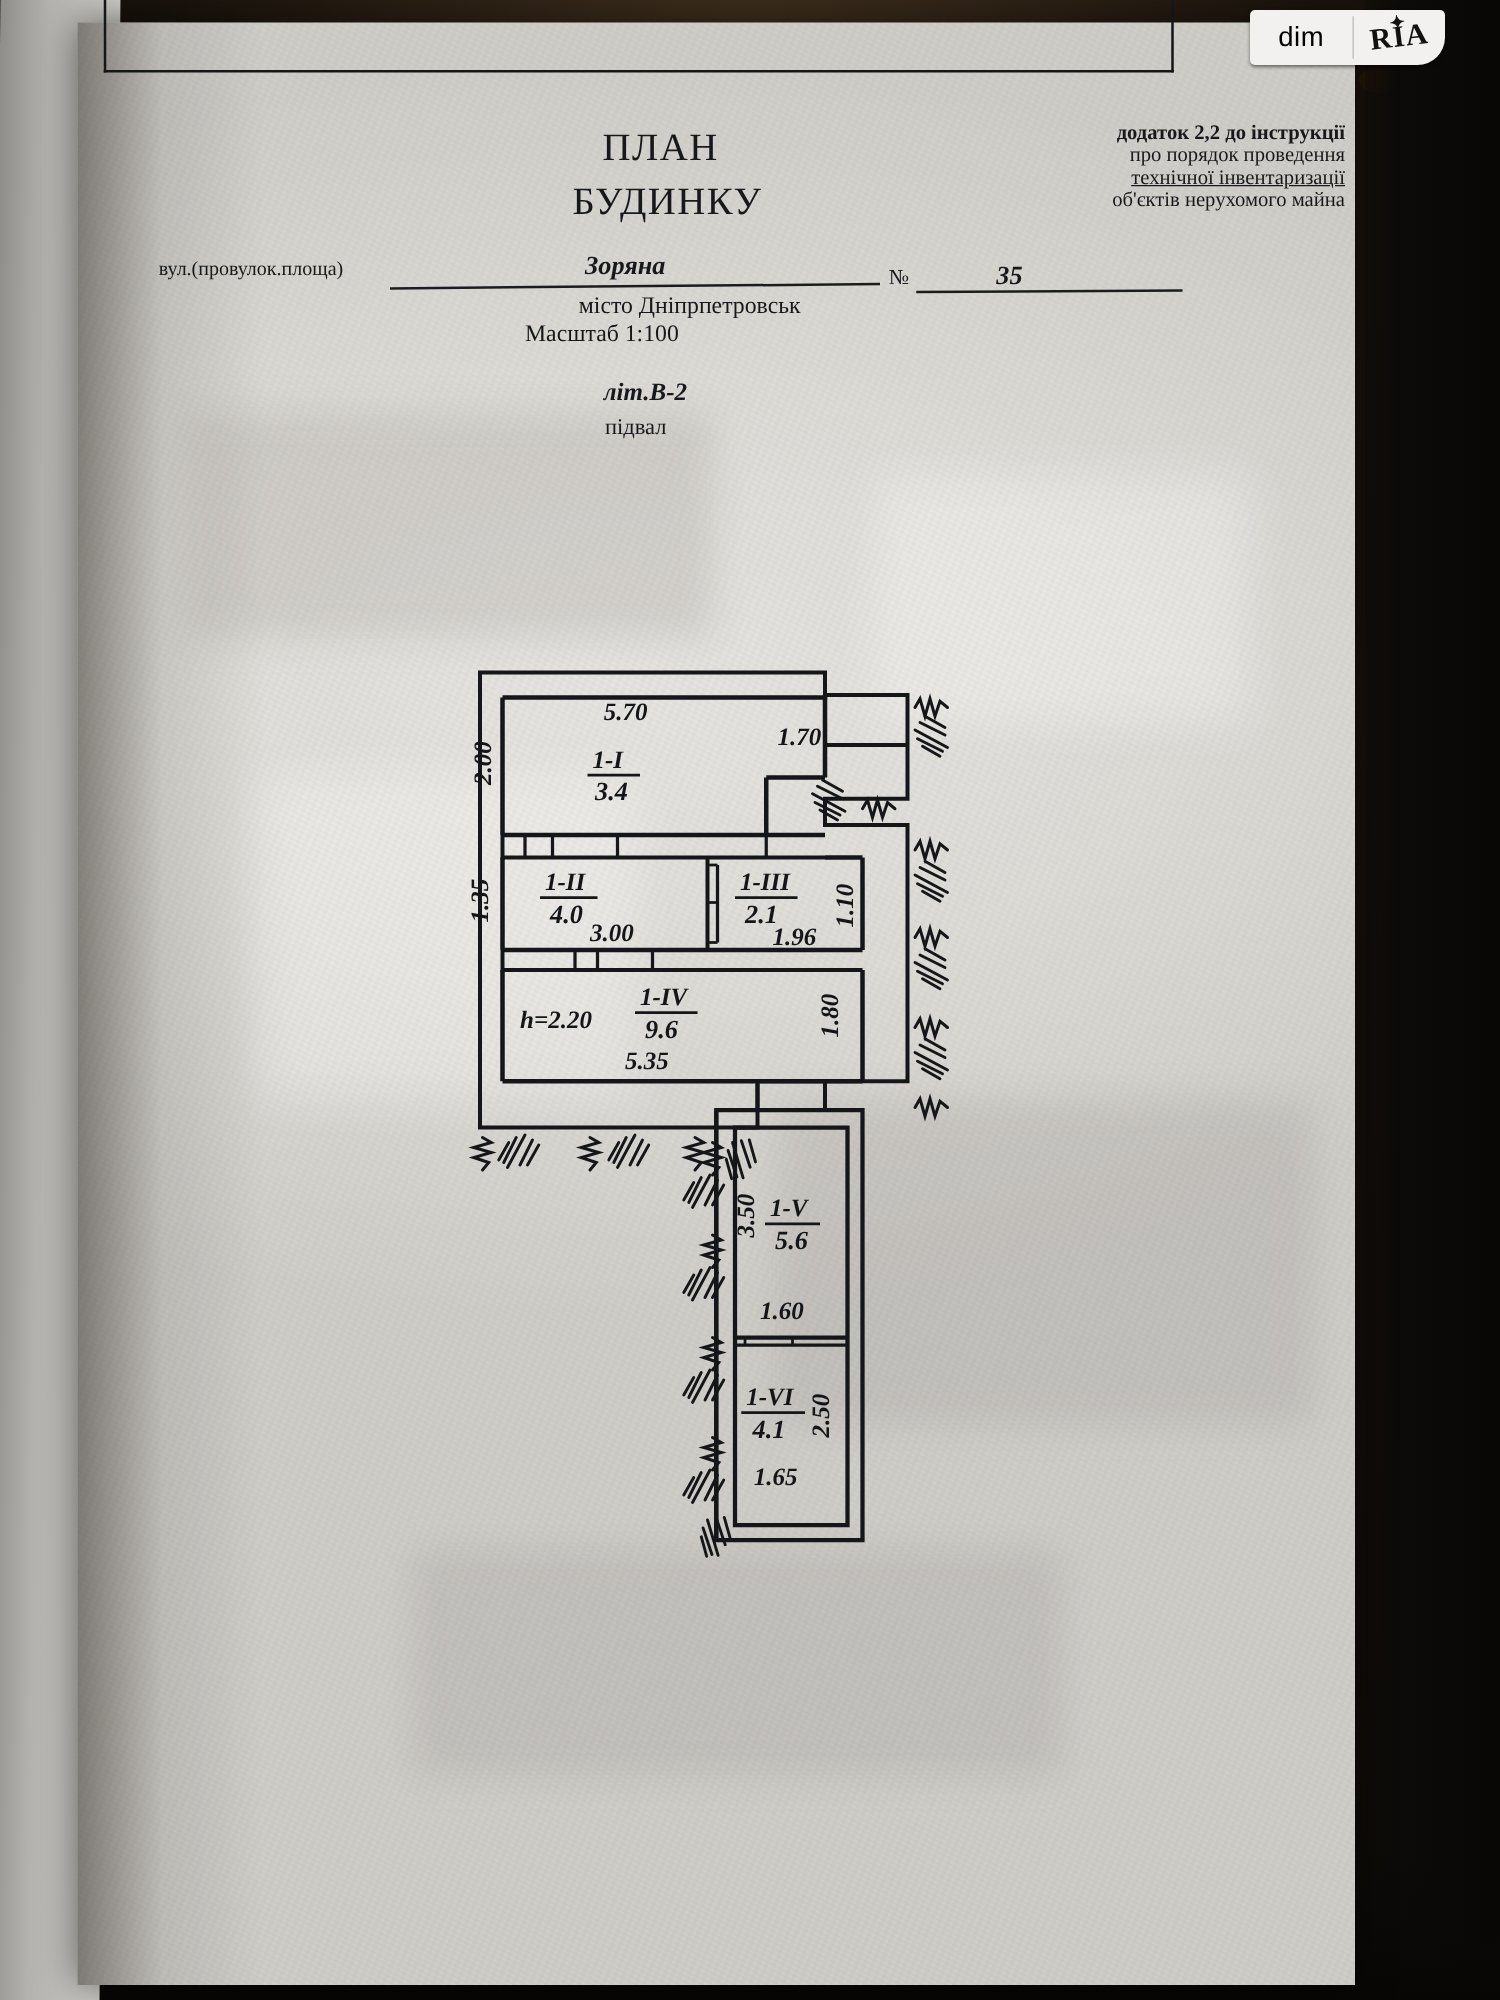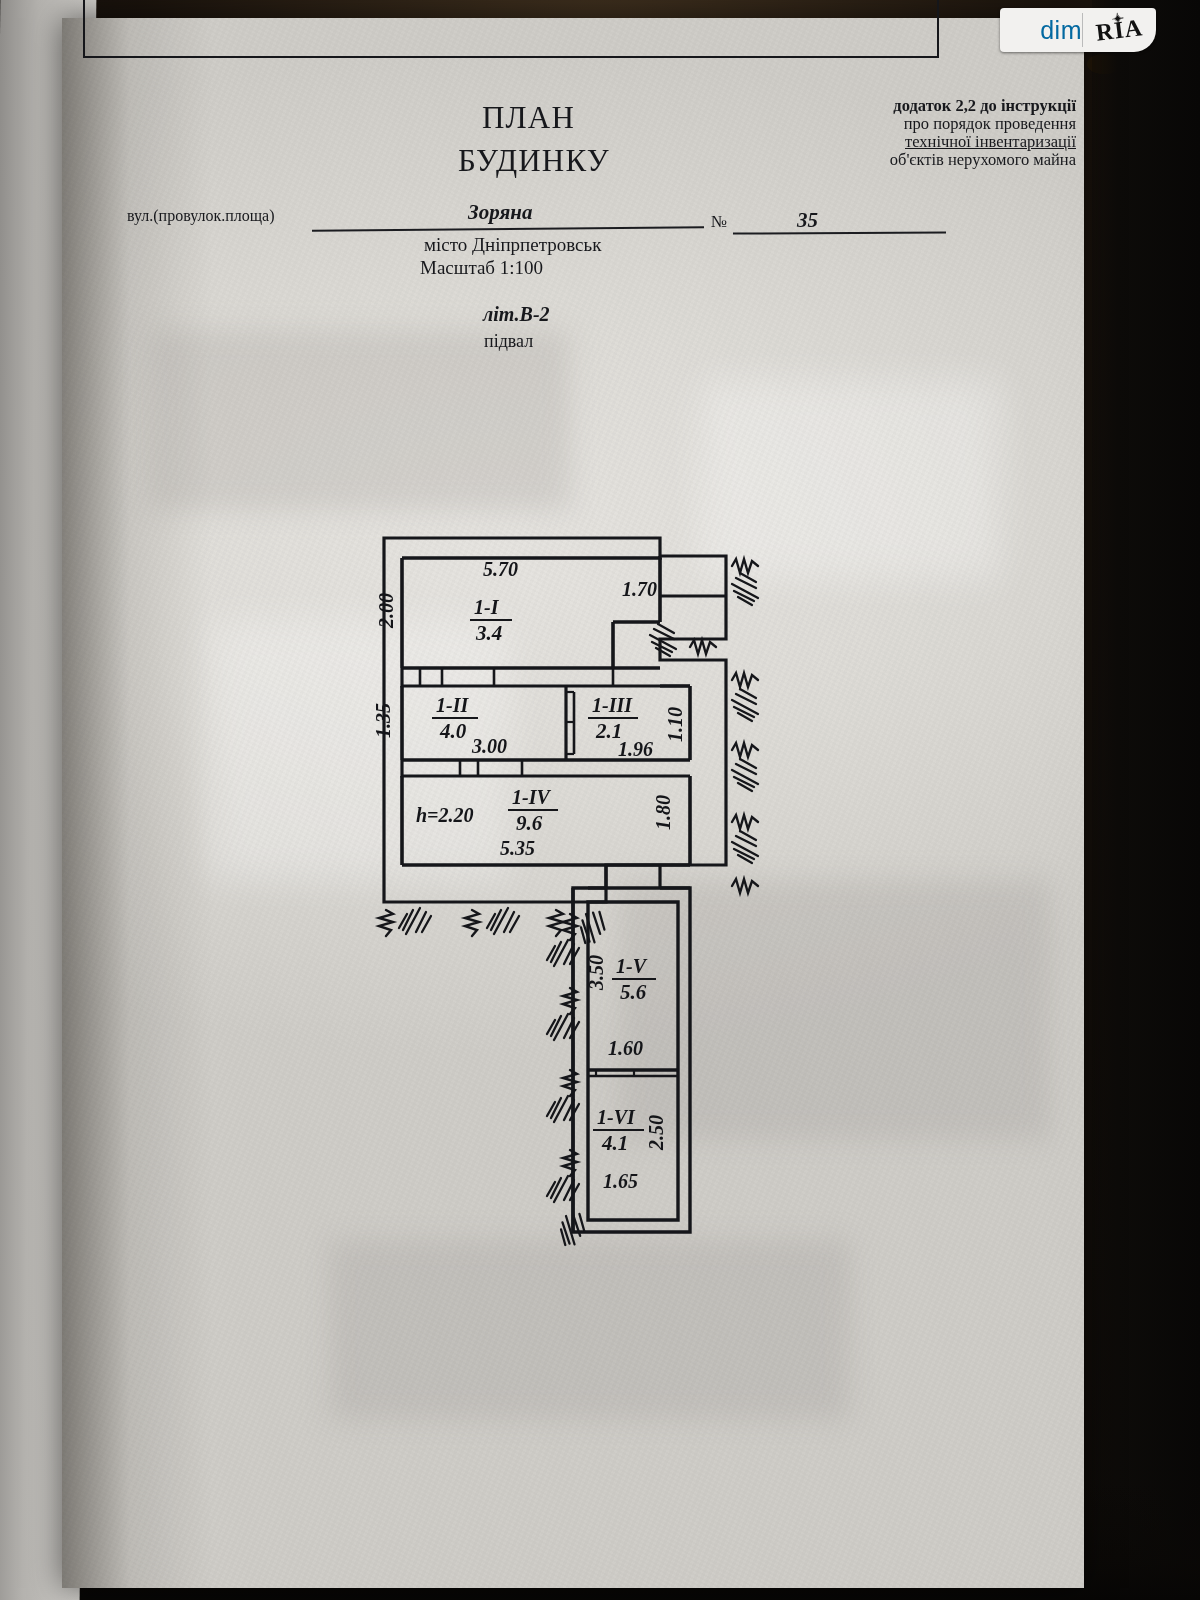--- a/index.html
+++ b/index.html
@@ -55,34 +55,34 @@
   
   .form-frame{position:absolute;left:83px;top:-4px;width:852px;height:60px;
     border:2px solid #15161a;border-top:none;}
 
   
   .t{position:absolute;color:#17181c;white-space:pre;}
   .title{font-size:31px;letter-spacing:1.2px;}
   .note{font-size:16.5px;line-height:19px;text-align:right;}
   .smalllabel{font-size:16px;}
   .street{font-size:21px;font-style:italic;font-weight:bold;}
-  .city{font-size:19px;}
+  .city{font-size:19px;margin-left:39px;}
   .scale{font-size:19px;}
   .lit{font-size:20px;font-style:italic;font-weight:bold;}
   .podval{font-size:18px;text-align:right;}
   .numsign{font-size:17px;}
   .numval{font-size:21px;font-style:italic;font-weight:bold;}
   .rule{position:absolute;height:0;border-top:2px solid #1b1c20;}
 
   
   .wm{position:absolute;left:1000px;top:8px;width:156px;height:44px;
     display:flex;align-items:center;background:#f2f1ef;border-radius:4px 4px 22px 4px;
     box-shadow:0 1px 3px rgba(0,0,0,.5);overflow:hidden;}
-  .wm-dim{flex:0 0 82px;text-align:right;font-family:"Liberation Sans",sans-serif;
-    font-size:25px;color:#0369a1;letter-spacing:.5px;}
+  .wm-dim{flex:0 0 82px;text-align:center;font-family:"Liberation Sans",sans-serif;
+    font-size:22px;color:#000000;letter-spacing:.5px;}
   .wm-sep{width:1px;height:34px;background:#bbb;}
   .wm-ria{flex:1;position:relative;text-align:center;font-family:"Liberation Serif",serif;
     font-weight:bold;font-size:24px;color:#111;letter-spacing:1px;
     transform:rotate(-7deg);}
   .wm-star{position:absolute;left:30px;top:-5px;font-size:15px;line-height:1;color:#111;}
 
   
   #plan{position:absolute;left:360px;top:510px;}
   .dimtxt{font-family:"Liberation Serif",serif;font-style:italic;font-weight:bold;
     font-size:20px;fill:#141519;}

